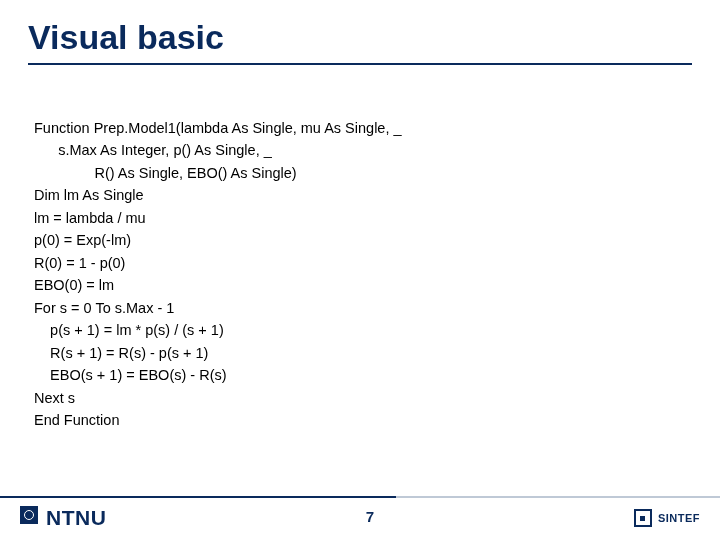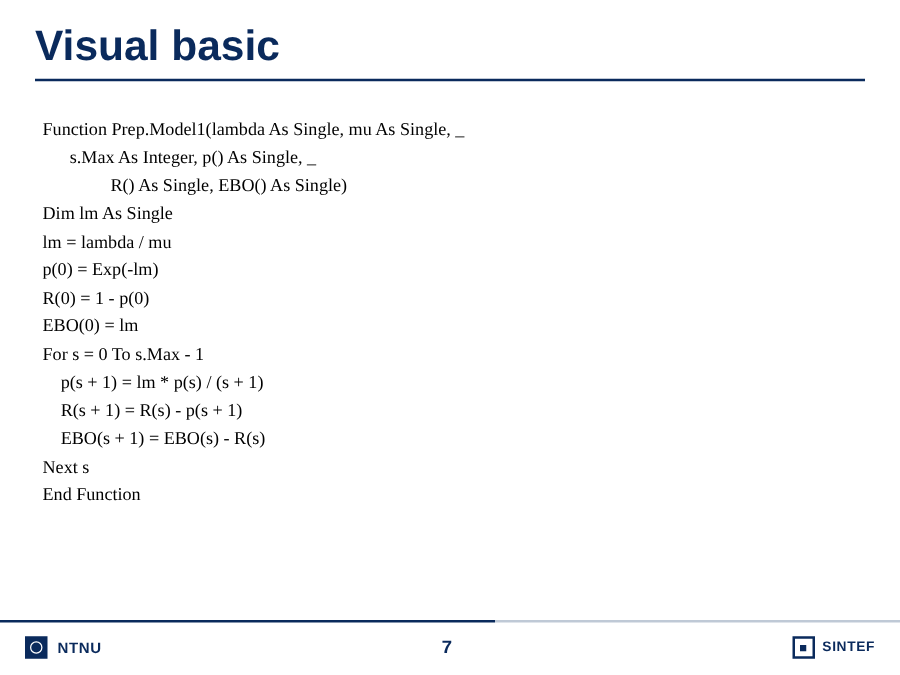--- a/index.html
+++ b/index.html
@@ -1,23 +1,23 @@
 <!DOCTYPE html>
 <html><head>
 <meta charset="utf-8">
 <style>
   * { margin: 0; padding: 0; box-sizing: border-box; }
   html, body { width: 720px; height: 540px; background: #fff; font-family: Arial, Helvetica, sans-serif; overflow: hidden; }
-  .slide { width: 720px; height: 540px; position: relative; display: flex; flex-direction: column; }
+  .slide { width: 720px; height: 540px; position: relative; display: flex; flex-direction: column; gap: 24px; }
   .title-bar { border-bottom: 2px solid #0a2a5c; margin: 18px 28px 0 28px; padding-bottom: 6px; }
   .title { color: #0a2a5c; font-size: 34px; font-weight: 700; }
-  .code-block { margin: 28px 34px 16px 34px; font-family: Liberation Serif, serif; font-size: 14.5px; line-height: 1.55; white-space: pre; color: #000; }
+  .code-block { margin: 28px 34px 16px 34px; font-family: Liberation Sans, sans-serif; font-size: 14.5px; line-height: 1.55; white-space: pre; color: #000; }
   .footer { position: absolute; left: 0; right: 0; bottom: 0; height: 44px; display: flex; align-items: center; justify-content: space-between; padding: 0 20px; }
   .footer-bar { position: absolute; left: 0; right: 0; bottom: 42px; height: 2px; background: linear-gradient(to right, #0a2a5c 0%, #0a2a5c 55%, #bfc9d6 55%, #bfc9d6 100%); }
-  .ntnu { display: flex; align-items: center; gap: 8px; color: #0a2a5c; font-weight: 700; font-size: 12px; letter-spacing: 0.5px; }
+  .ntnu { display: flex; gap: 8px; color: #0a2a5c; font-weight: 700; font-size: 21px; letter-spacing: 0.5px; }
   .ntnu-icon { width: 18px; height: 18px; background: #0a2a5c; display: inline-flex; align-items: center; justify-content: center; position: relative; }
   .ntnu-icon::before { content: ""; width: 8px; height: 8px; border-radius: 50%; border: 1.5px solid #fff; }
   .page-no { font-family: "Courier New", Courier, monospace; font-size: 15px; font-weight: 700; color: #0a2a5c; }
   .sintef { display: flex; align-items: center; gap: 6px; color: #0a2a5c; font-weight: 700; font-size: 11px; letter-spacing: 0.5px; }
   .sintef-icon { width: 18px; height: 18px; border: 2px solid #0a2a5c; display: inline-flex; align-items: center; justify-content: center; }
   .sintef-icon::before { content: ""; width: 5px; height: 5px; background: #0a2a5c; }
 </style>
 </head>
 <body>
 

